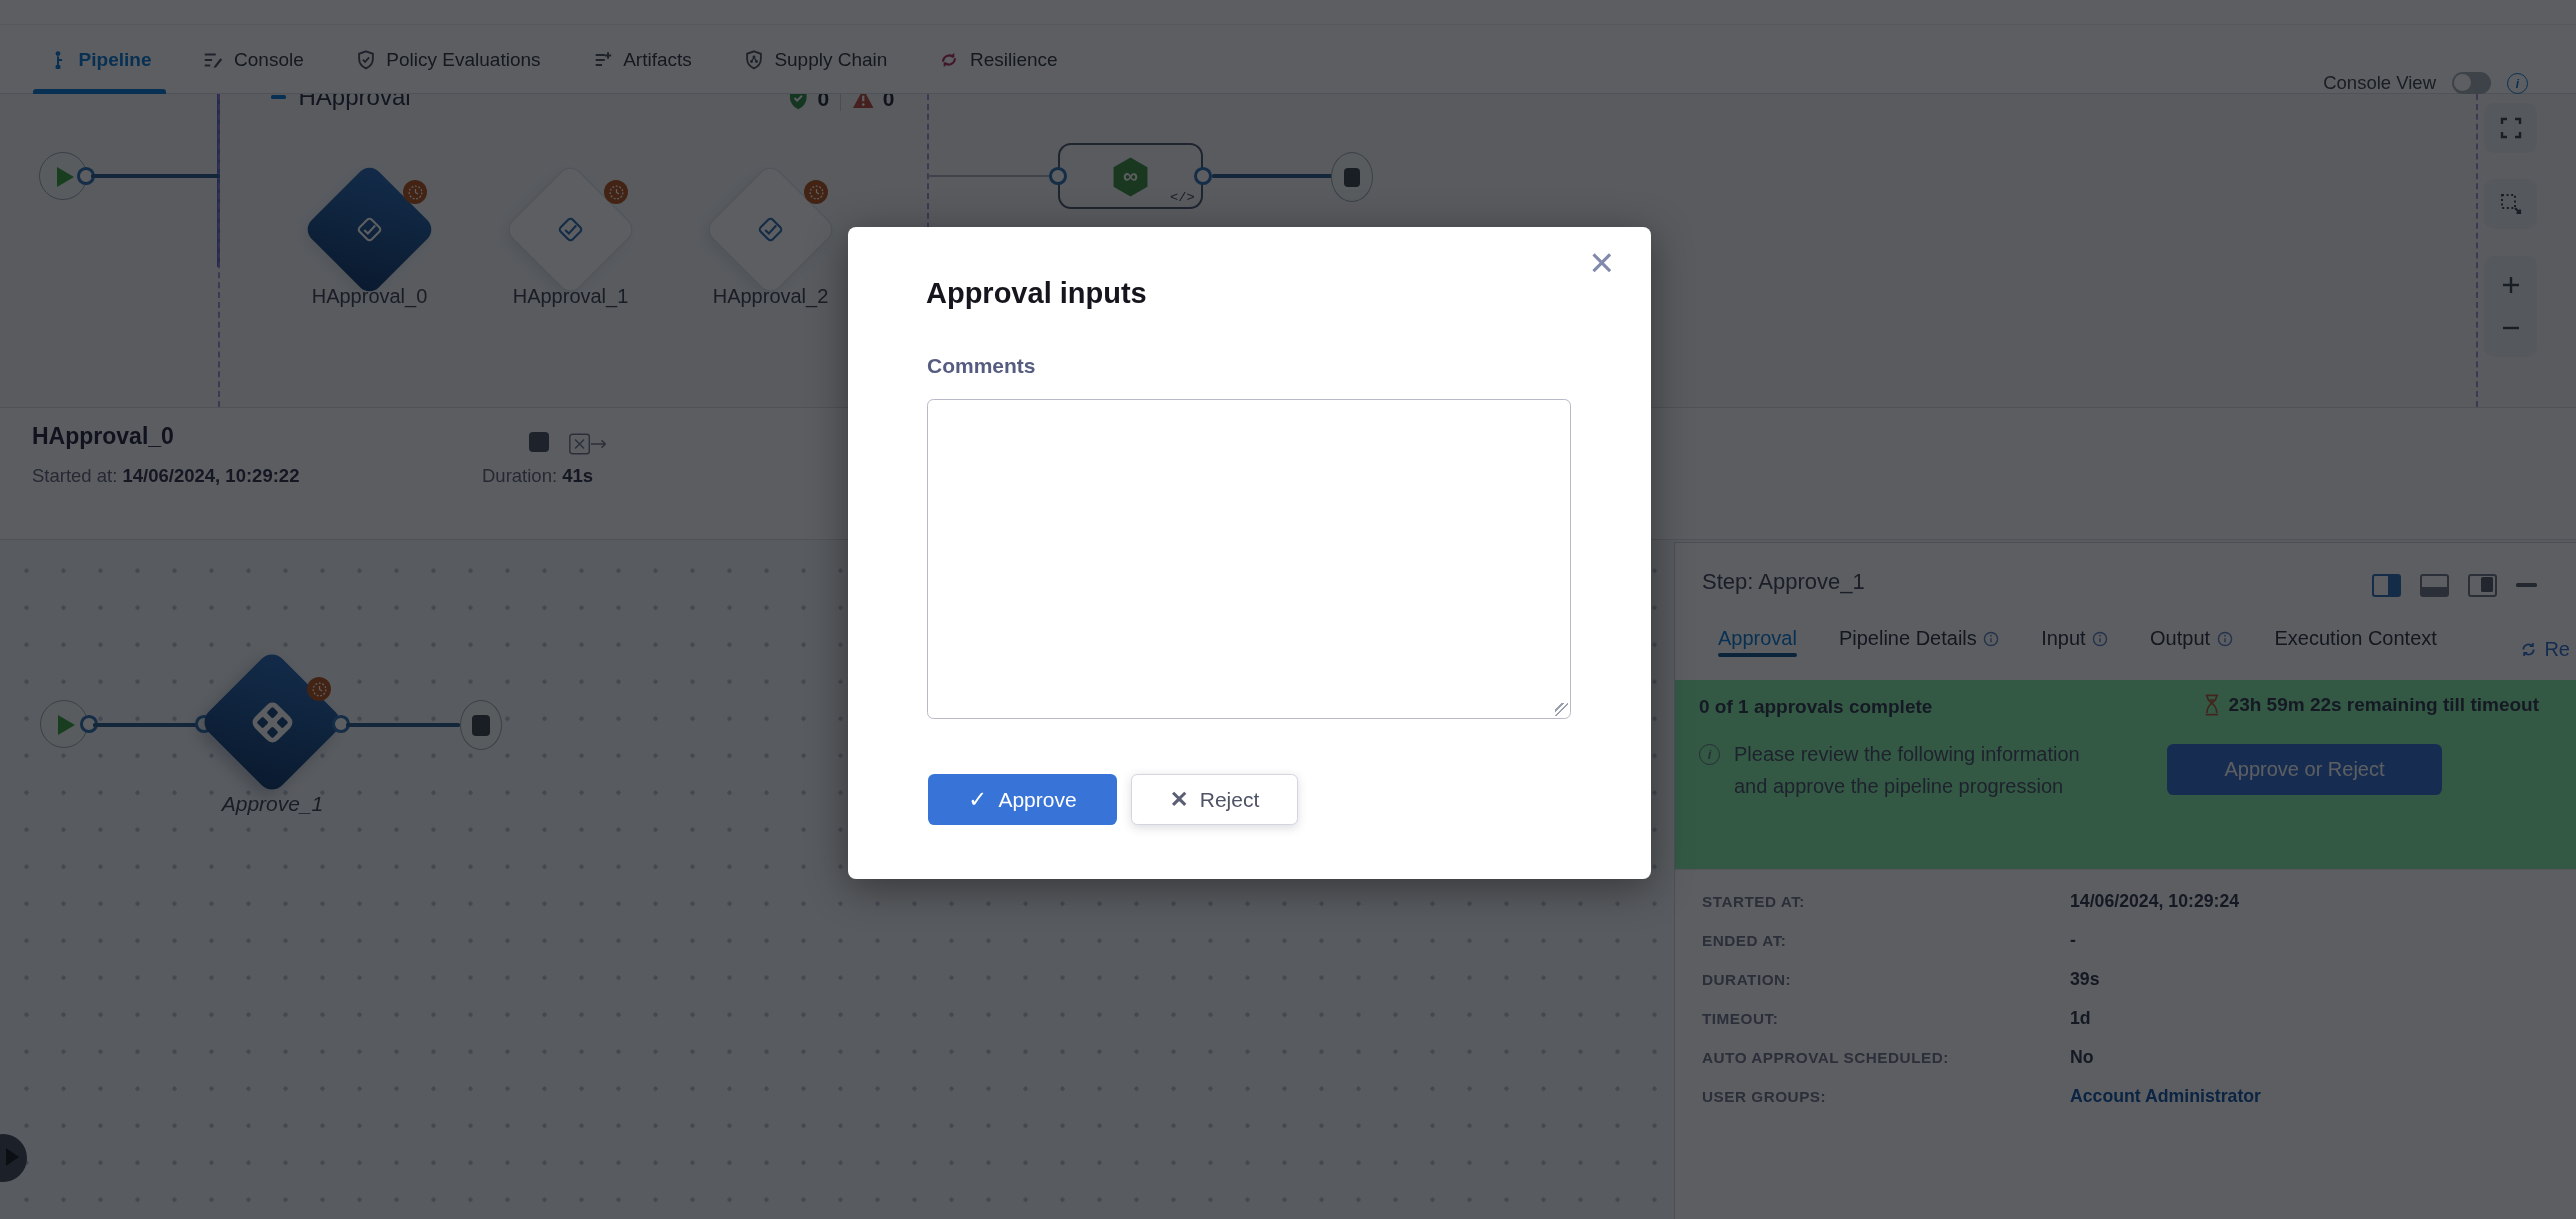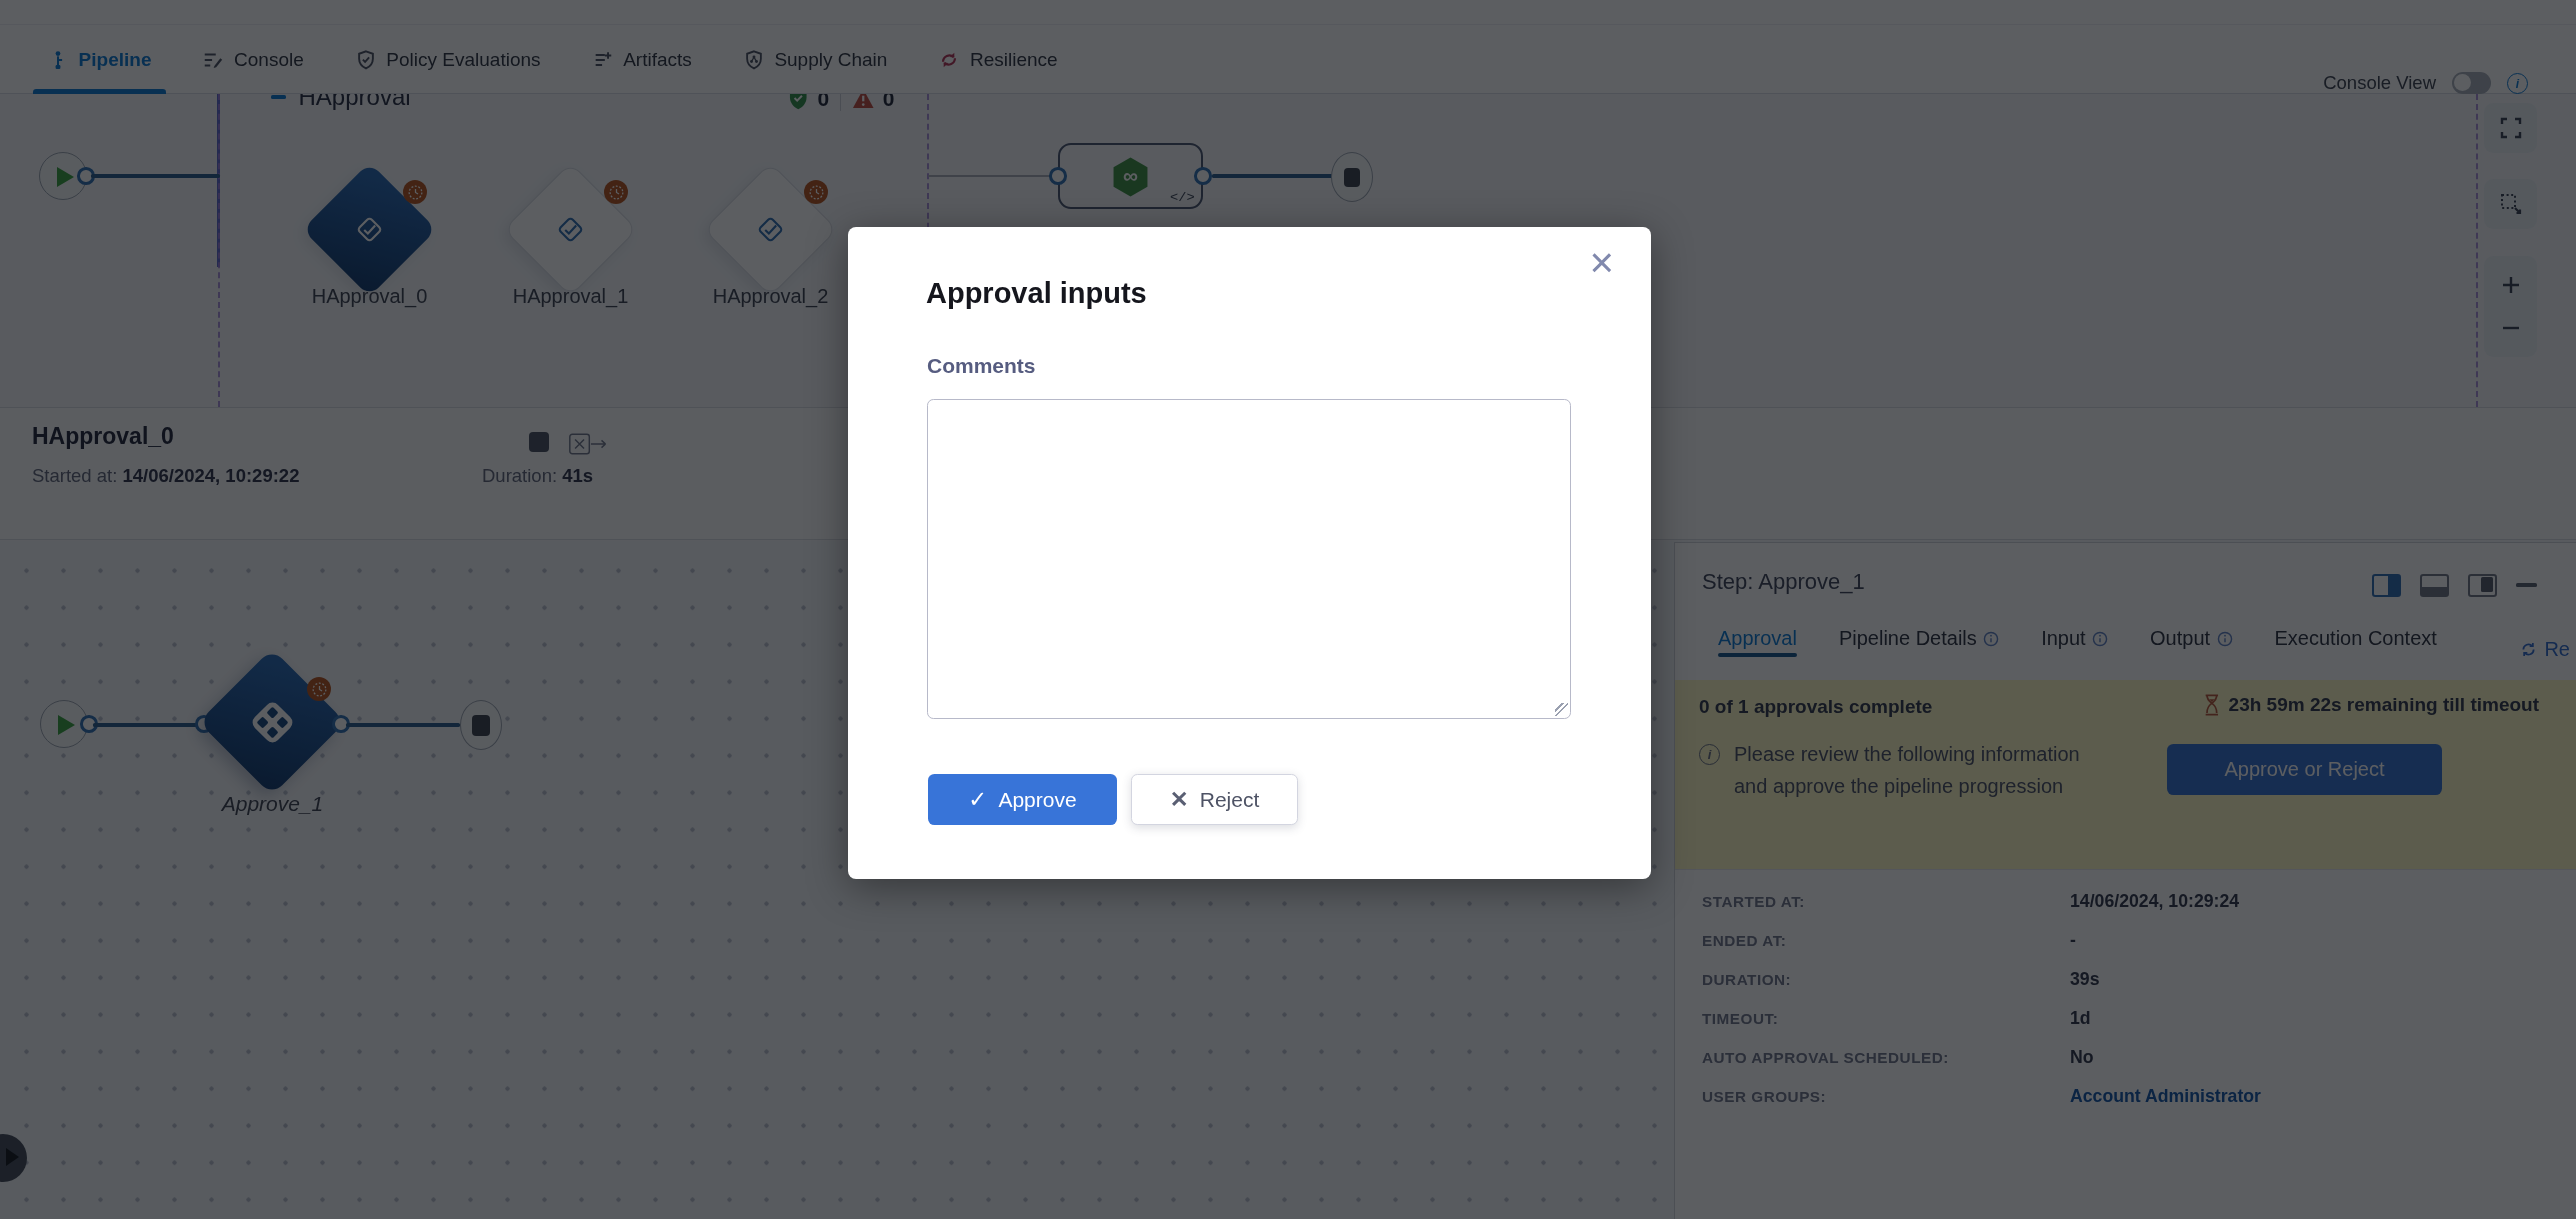--- a/index.html
+++ b/index.html
@@ -104,21 +104,21 @@
            align-items:center; font-size:20px; color:#2b303f; white-space:nowrap;margin-left:19px; }
   .ptab { display:flex; align-items:center; gap:6.4px; position:relative; cursor:pointer; }
   .ptab.active { color:#0b79d4; }
   .ptab.active::after { content:""; position:absolute; left:0; right:0; bottom:-7.2px; height:4px; background:#15558d; border-radius:2.4px; }
   .tinfo { width:16px; height:16px; color:#5d7fc0; }
   #ptab-refresh { position:absolute; left:844px; top:95px; display:flex; gap:6.4px; align-items:center;
                   color:#2f6bce; font-size:20px; }
   #ptab-refresh svg { width:19px; height:19px; }
   #ptabs-divider { position:absolute; left:0; right:0; top:137px; height:0.8px; background:#dadde4; }
 
-  #summary { position:absolute; left:0; right:0; top:137px; height:190px; background:#fef9c3; border-bottom:0.8px solid #e6e8ee; }
+  #summary { position:absolute; left:0; right:0; top:137px; height:190px; background:#86efac; border-bottom:0.8px solid #e6e8ee; }
   #approvals-count { position:absolute; left:24px; top:16px; font-size:19px; font-weight:700; color:#31374b; }
   #timeout-group { position:absolute; right:37px; top:13px; display:flex; align-items:center; gap:8px;
                    font-size:19px; font-weight:700; color:#31374b; }
   #timeout-group svg { width:17.7px; height:24px; }
   .info-gray { position:absolute; left:24px; top:64px; width:21px; height:21px; border-radius:50%;
                border:1.6px solid #666c80; color:#666c80; font-size:13px; font-style:italic; font-weight:700;
                display:flex; align-items:center; justify-content:center; }
   .info-text { position:absolute; left:59px; font-size:20px; color:#4b5065; }
   #action-btn { position:absolute; left:492px; top:64px; width:275px; height:51px; background:#3470cf; color:#fff;
                 border:none; border-radius:6.4px; font-size:20px; font-family:inherit; cursor:pointer; }

